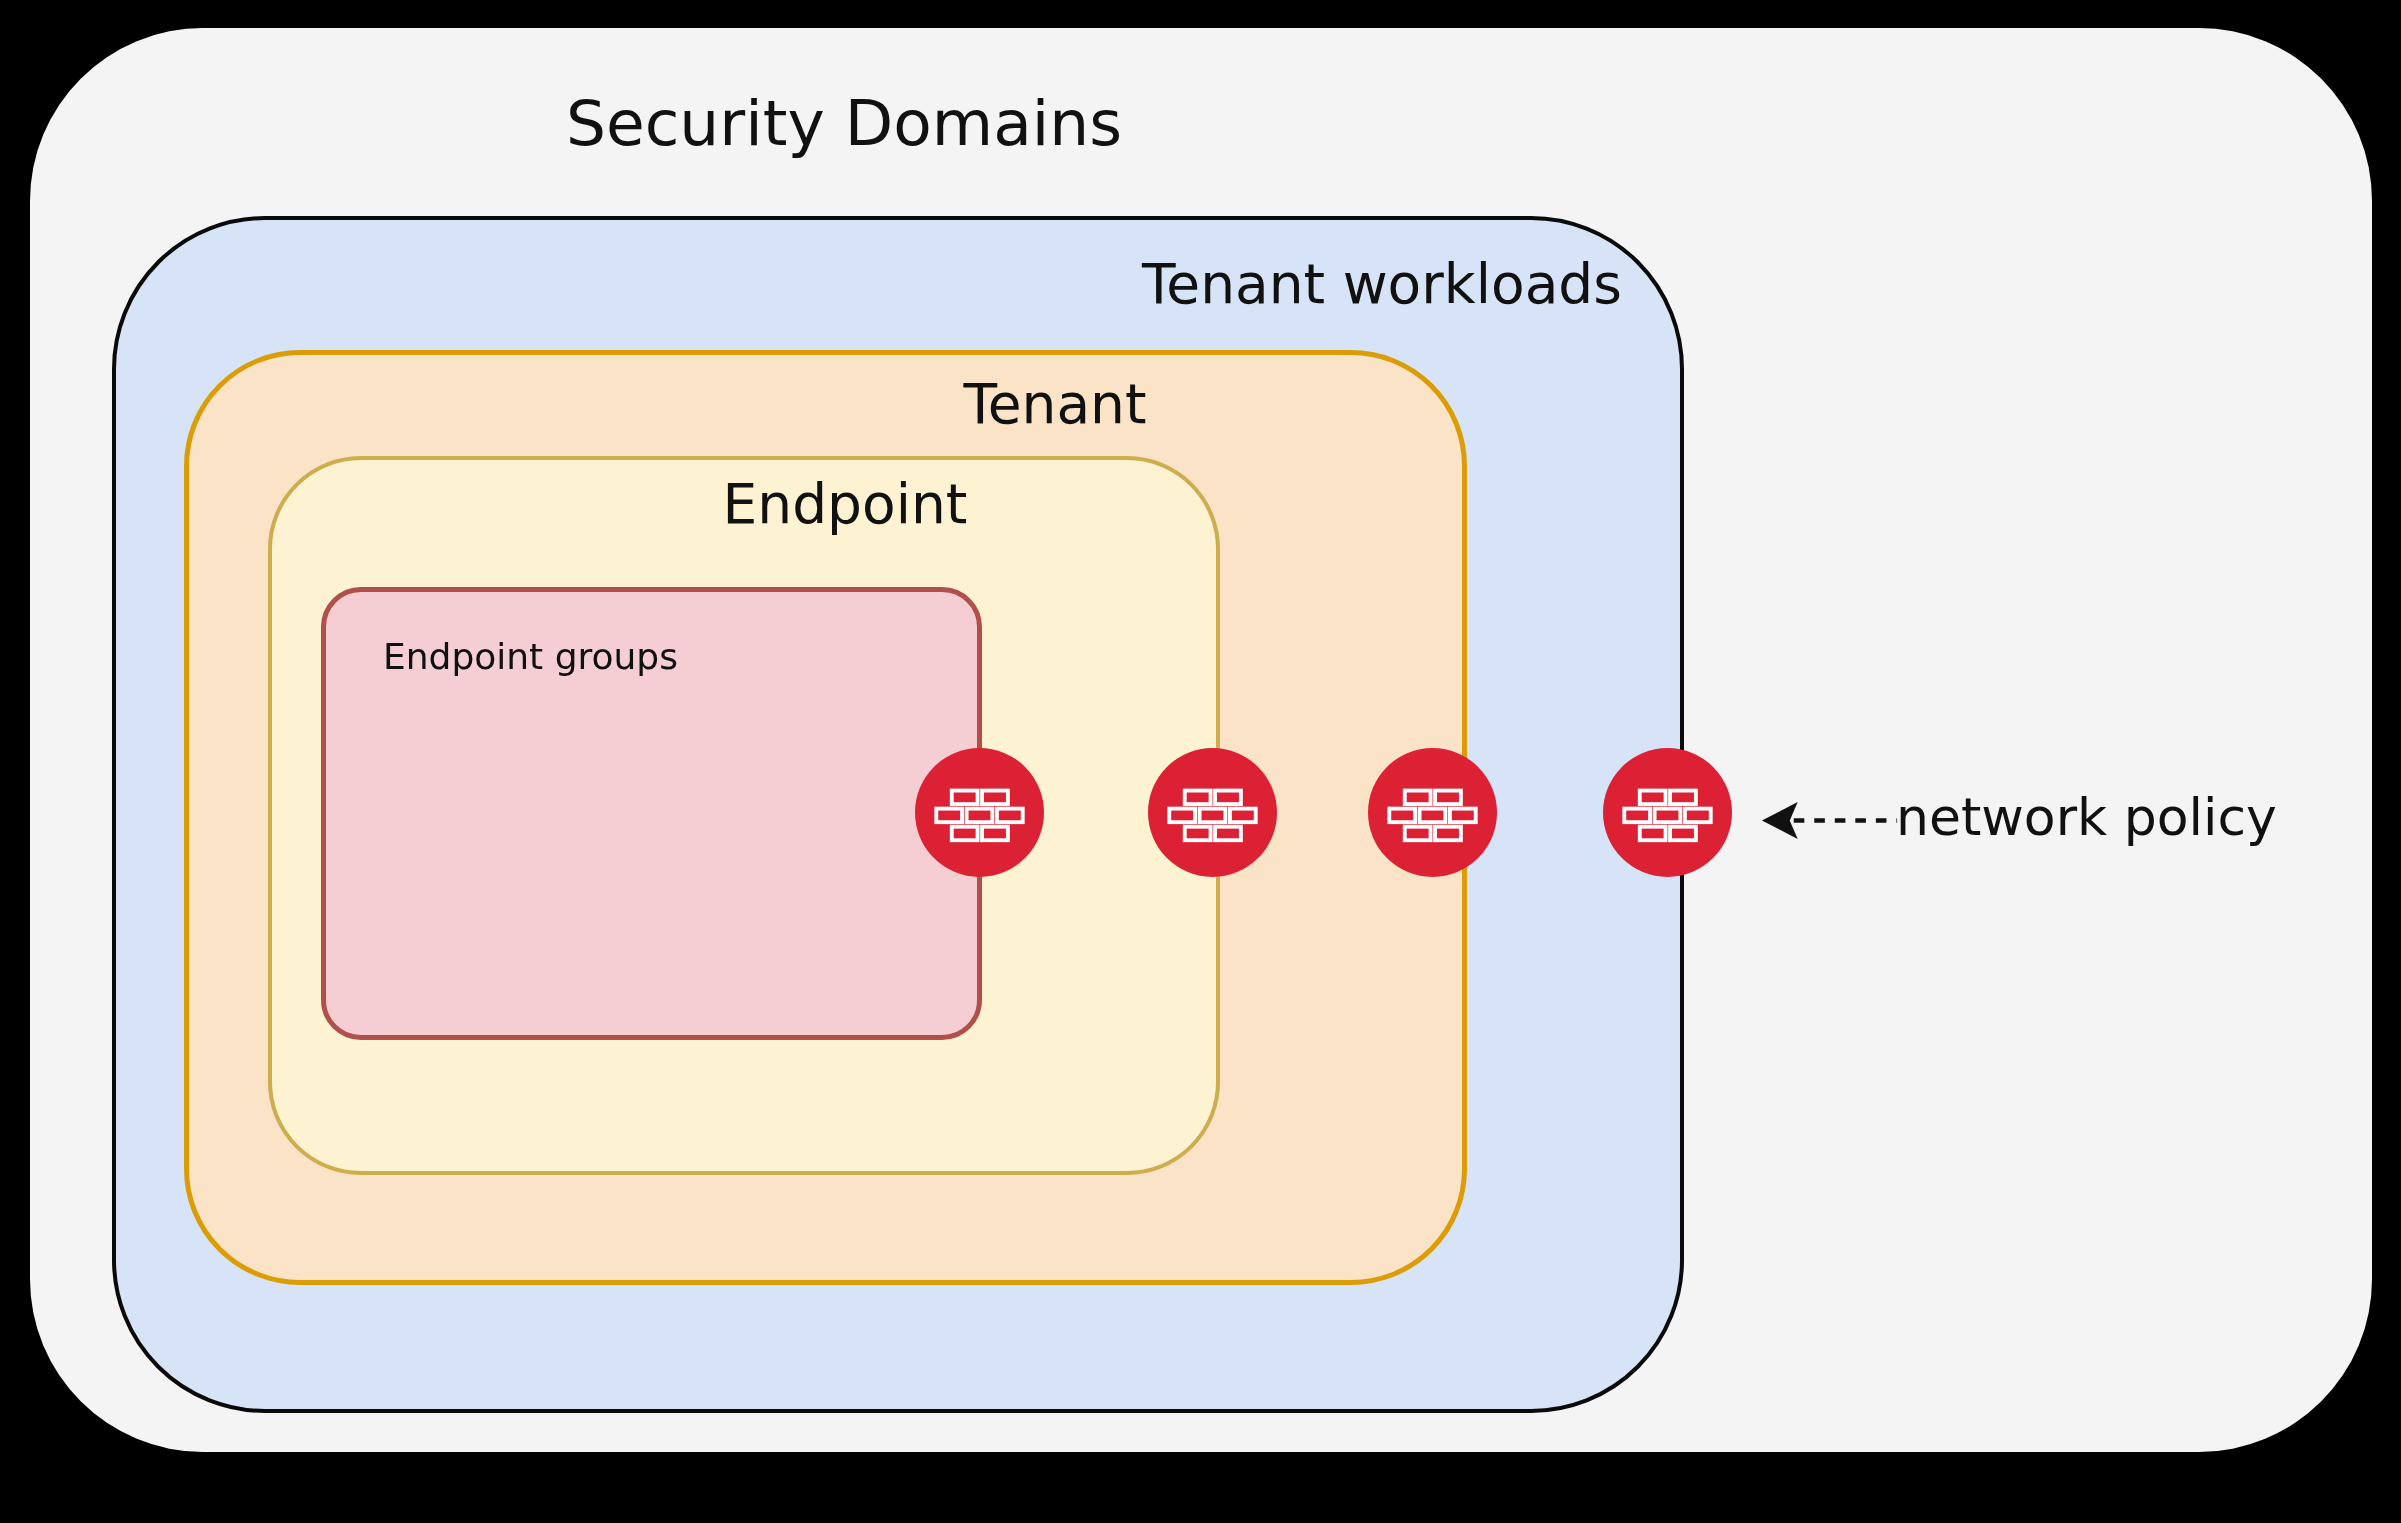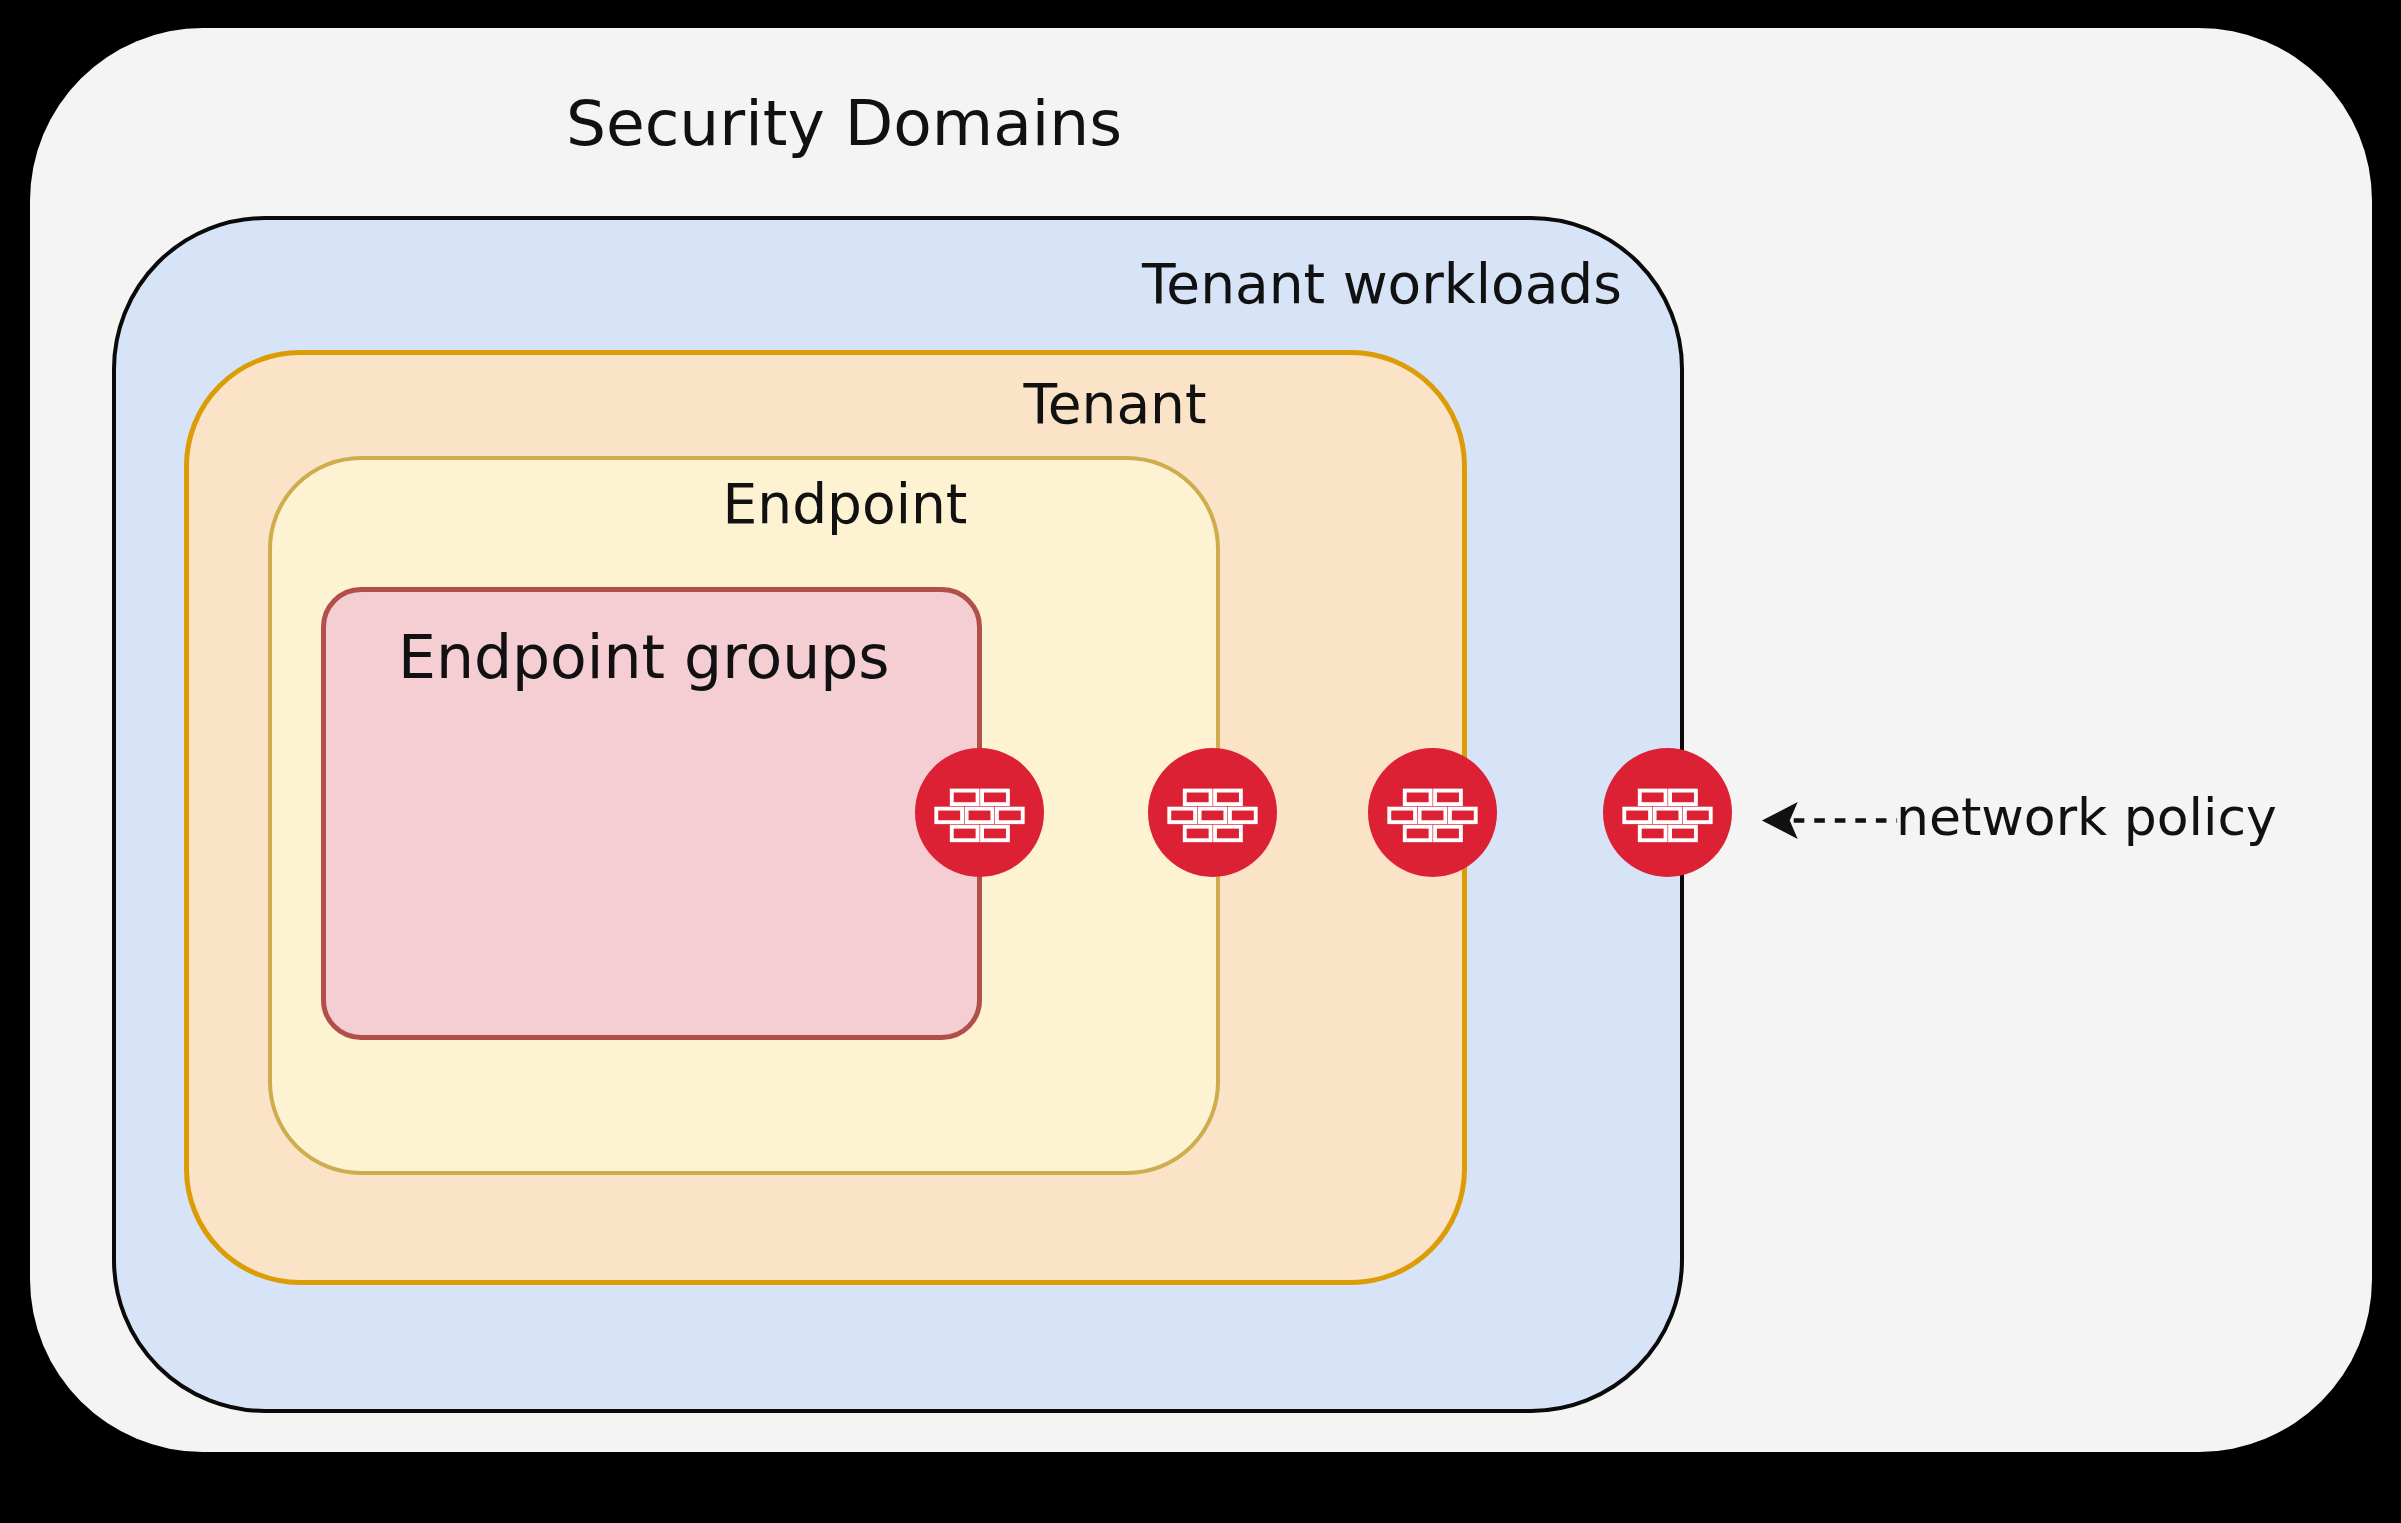--- a/index.html
+++ b/index.html
@@ -46,23 +46,23 @@
     position:absolute;white-space:nowrap;font-size:55px;line-height:1;color:var(--text);
     letter-spacing:0px;
   }
   .center-xy{transform:translate(-50%,-50%);}
   .center-y{transform:translateY(-50%);}
   .page-title{
     position:absolute;left:814px;top:95px;transform:translate(-50%,-50%);
     font-size:63px;white-space:nowrap;color:var(--text);
   }
   .lbl-cluster{left:1266px;top:64px;}
-  .lbl-tenant{left:926px;top:49px;}
+  .lbl-tenant{left:866px;top:49px;}
   .lbl-namespace{left:573px;top:44px;}
-  .lbl-endpoint{left:72px;top:65px;font-size:60px;}
+  .lbl-endpoint{left:57px;top:65px;font-size:36px;}
   .k8s-wordmark{
     position:absolute;left:772px;top:1129px;transform:translate(-50%,-50%);
     font-size:65px;font-weight:bold;color:var(--kubernetes-blue);white-space:nowrap;
   }
   .firewall{
     position:absolute;width:129px;height:129px;top:720px;
   }
   .firewall svg{display:block;width:100%;height:100%;}
   .fw-1{left:885px;}
   .fw-2{left:1118px;}

